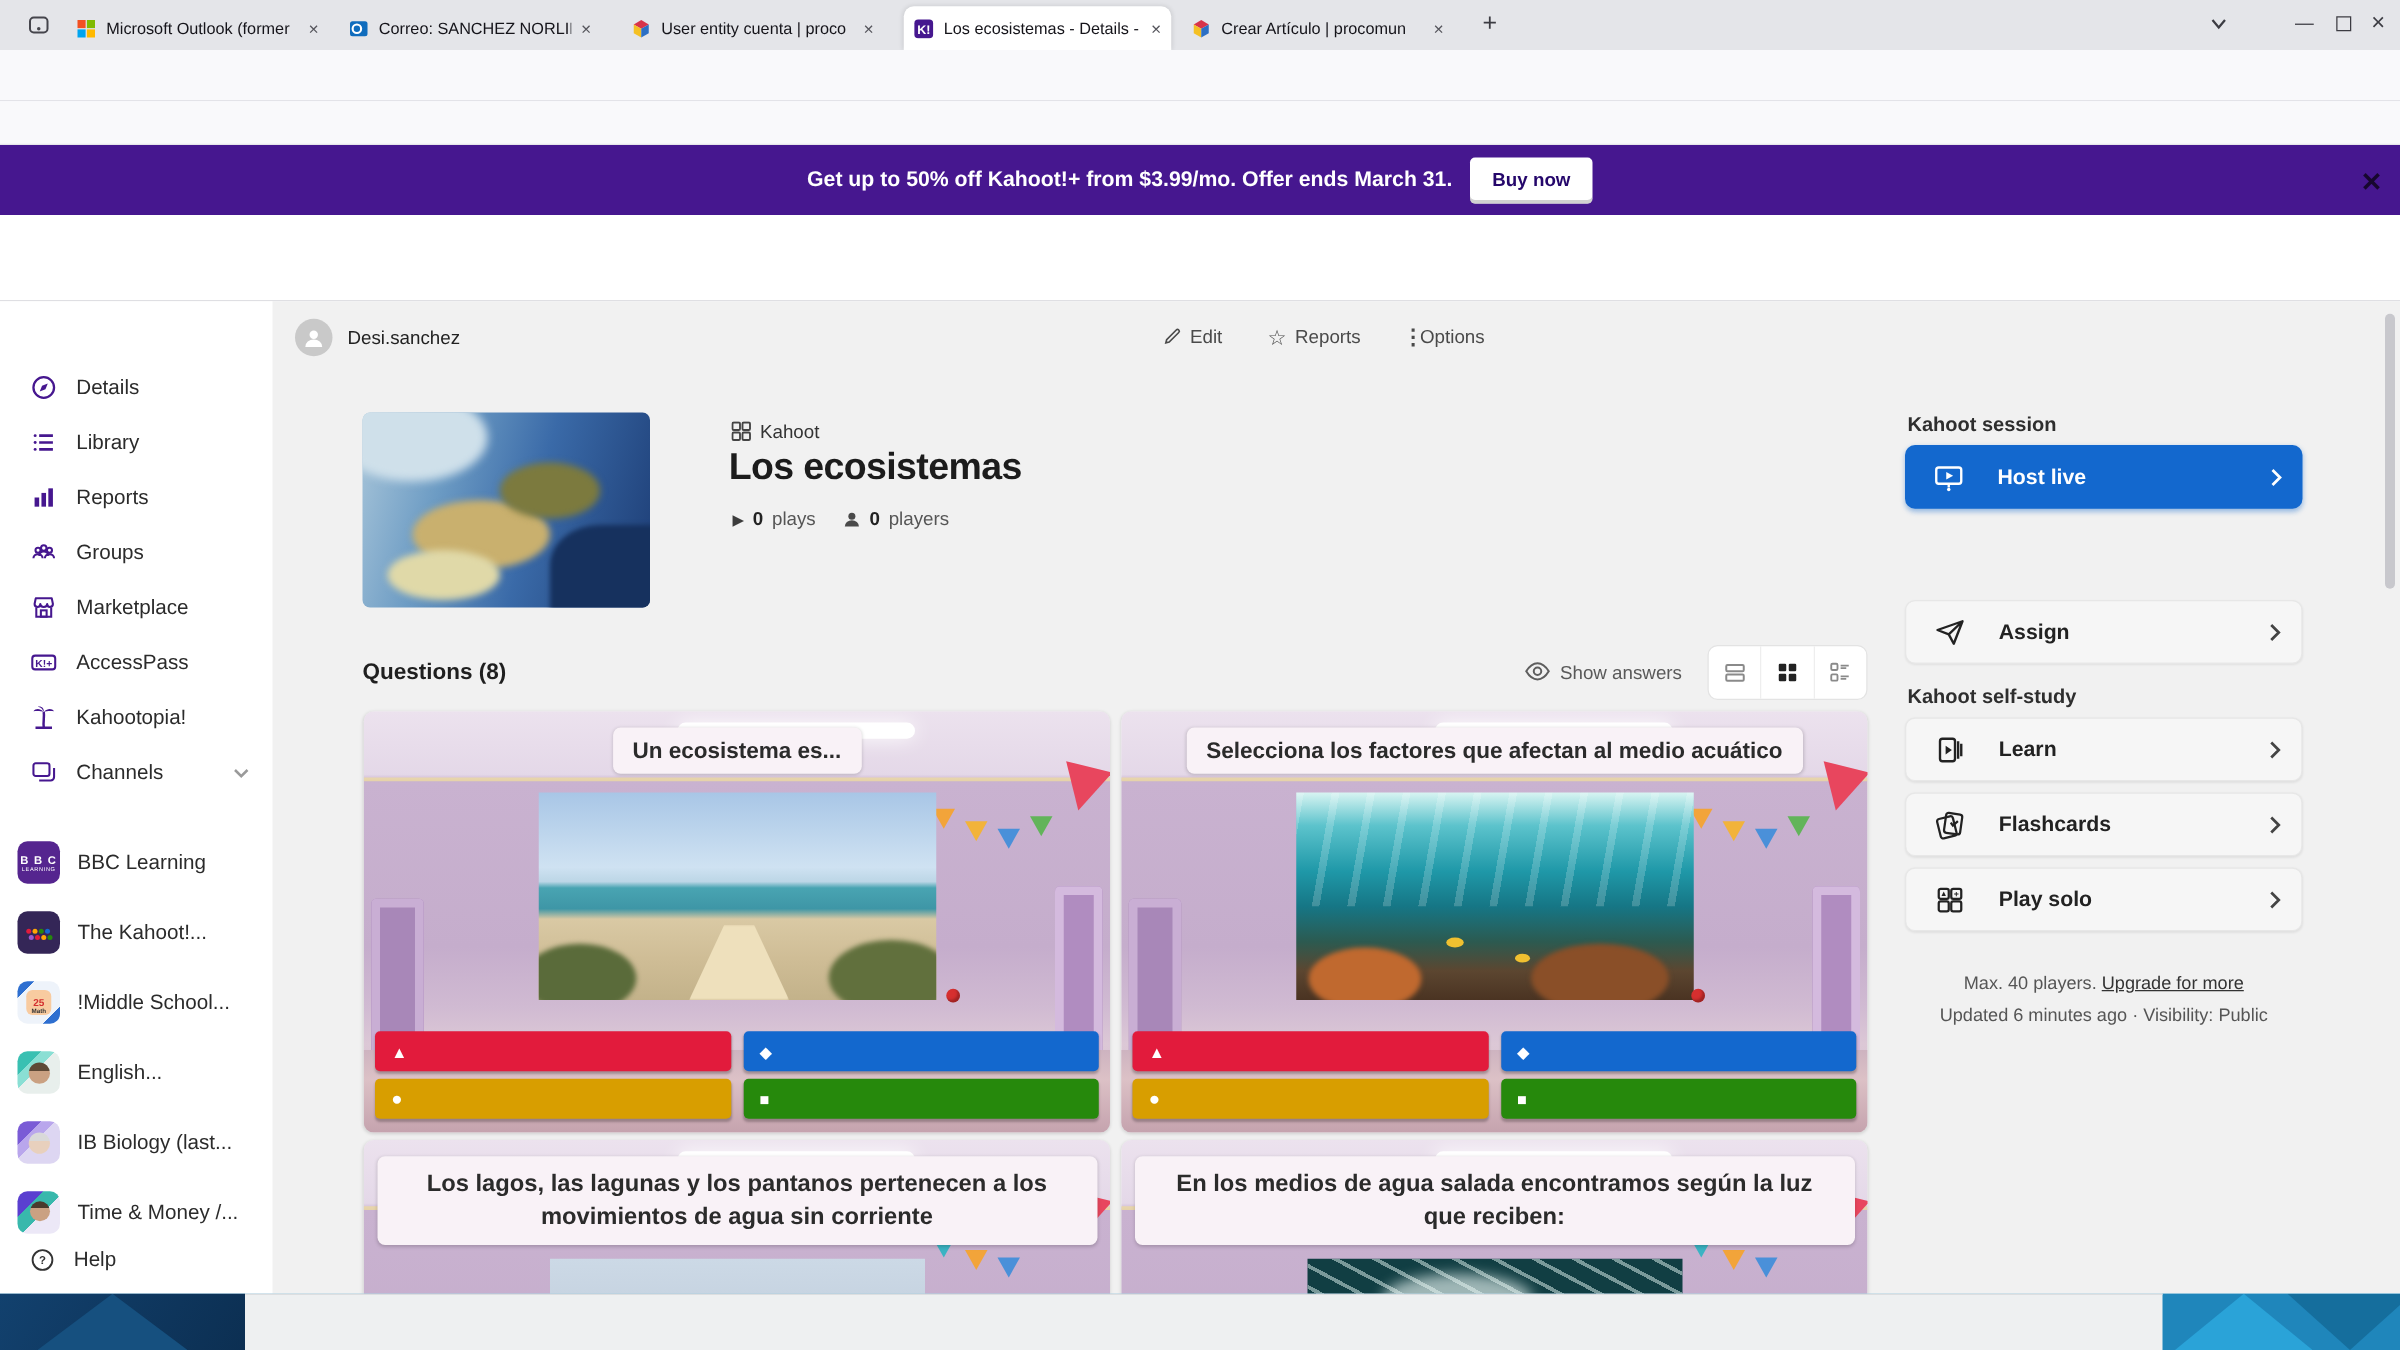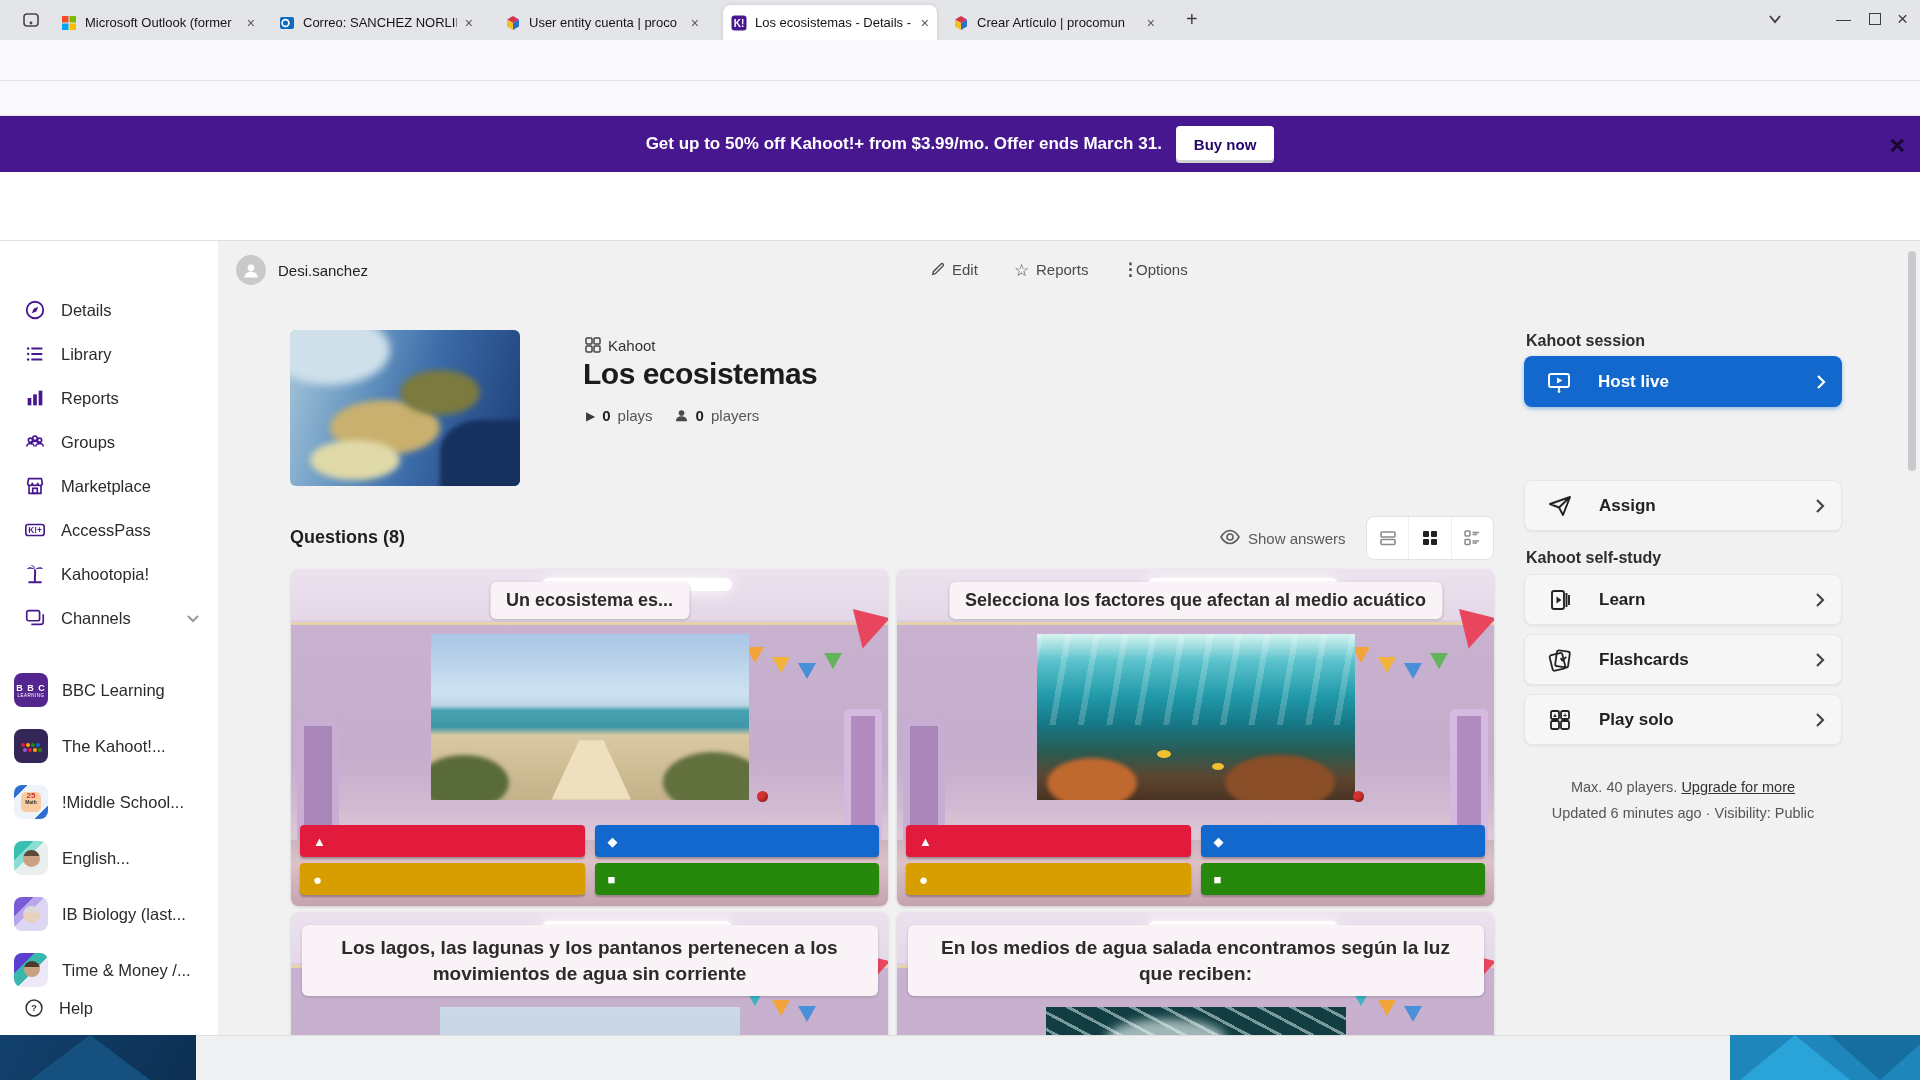--- a/index.html
+++ b/index.html
@@ -373,21 +373,21 @@
         <span>BBC Learning</span>
       </div>
       <div class="abs citem" style="top:477px;">
         <span class="cav" style="background:#342657;">
           <b style="position:absolute;left:7px;top:14px;width:4px;height:4px;border-radius:50%;background:#e21b3c;box-shadow:5px 0 0 #ffa602,10px 0 0 #26890c,15px 0 0 #1368ce,2px 5px 0 #9b59d0,7px 5px 0 #e21b3c,12px 5px 0 #ffa602,17px 5px 0 #26890c;"></b>
         </span>
         <span>The Kahoot!...</span>
       </div>
       <div class="abs citem" style="top:533px;">
         <span class="cav" style="background:linear-gradient(135deg,#2e6fd0 0 20%,#eef3fa 20% 80%,#2e6fd0 80%);">
-          <b style="position:absolute;left:7px;top:7px;width:20px;height:20px;border-radius:5px;background:#f8cba0;display:flex;flex-direction:column;align-items:center;justify-content:flex-start;color:#d32f2f;font-size:8px;line-height:1;">25<span style="font-size:5px;color:#333;">Math</span></b>
+          <b style="position:absolute;left:7px;top:7px;width:20px;height:20px;border-radius:5px;background:#f8cba0;display:flex;flex-direction:column;align-items:center;justify-content:flex-end;color:#d32f2f;font-size:8px;line-height:1;">25<span style="font-size:5px;color:#333;">Math</span></b>
         </span>
         <span>!Middle School...</span>
       </div>
       <div class="abs citem" style="top:589px;">
         <span class="cav" style="background:linear-gradient(135deg,#39c0b2 0 28%,#8adfd4 28% 45%,#e8efec 45%);">
           <b style="position:absolute;left:9px;top:9px;width:17px;height:17px;border-radius:50%;background:linear-gradient(#5e4936 0 38%,#caa182 38%);"></b>
         </span>
         <span>English...</span>
       </div>
       <div class="abs citem" style="top:645px;">

